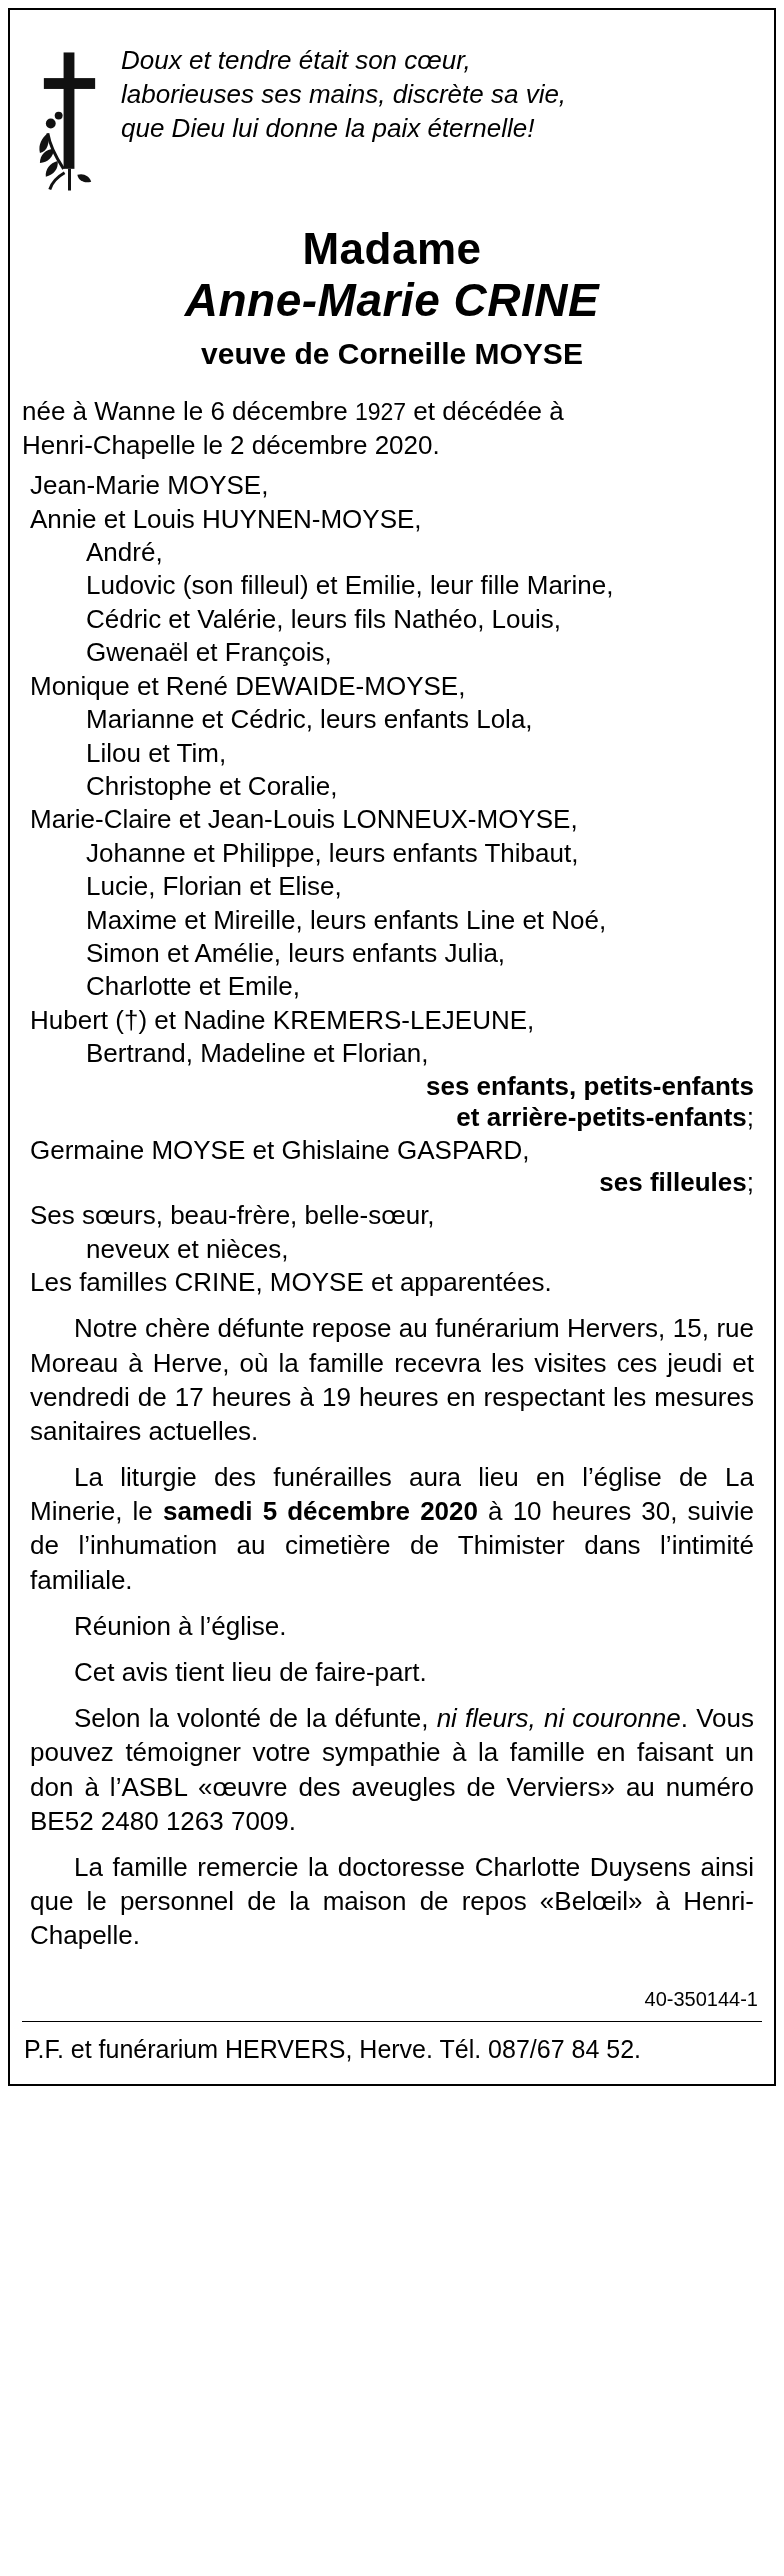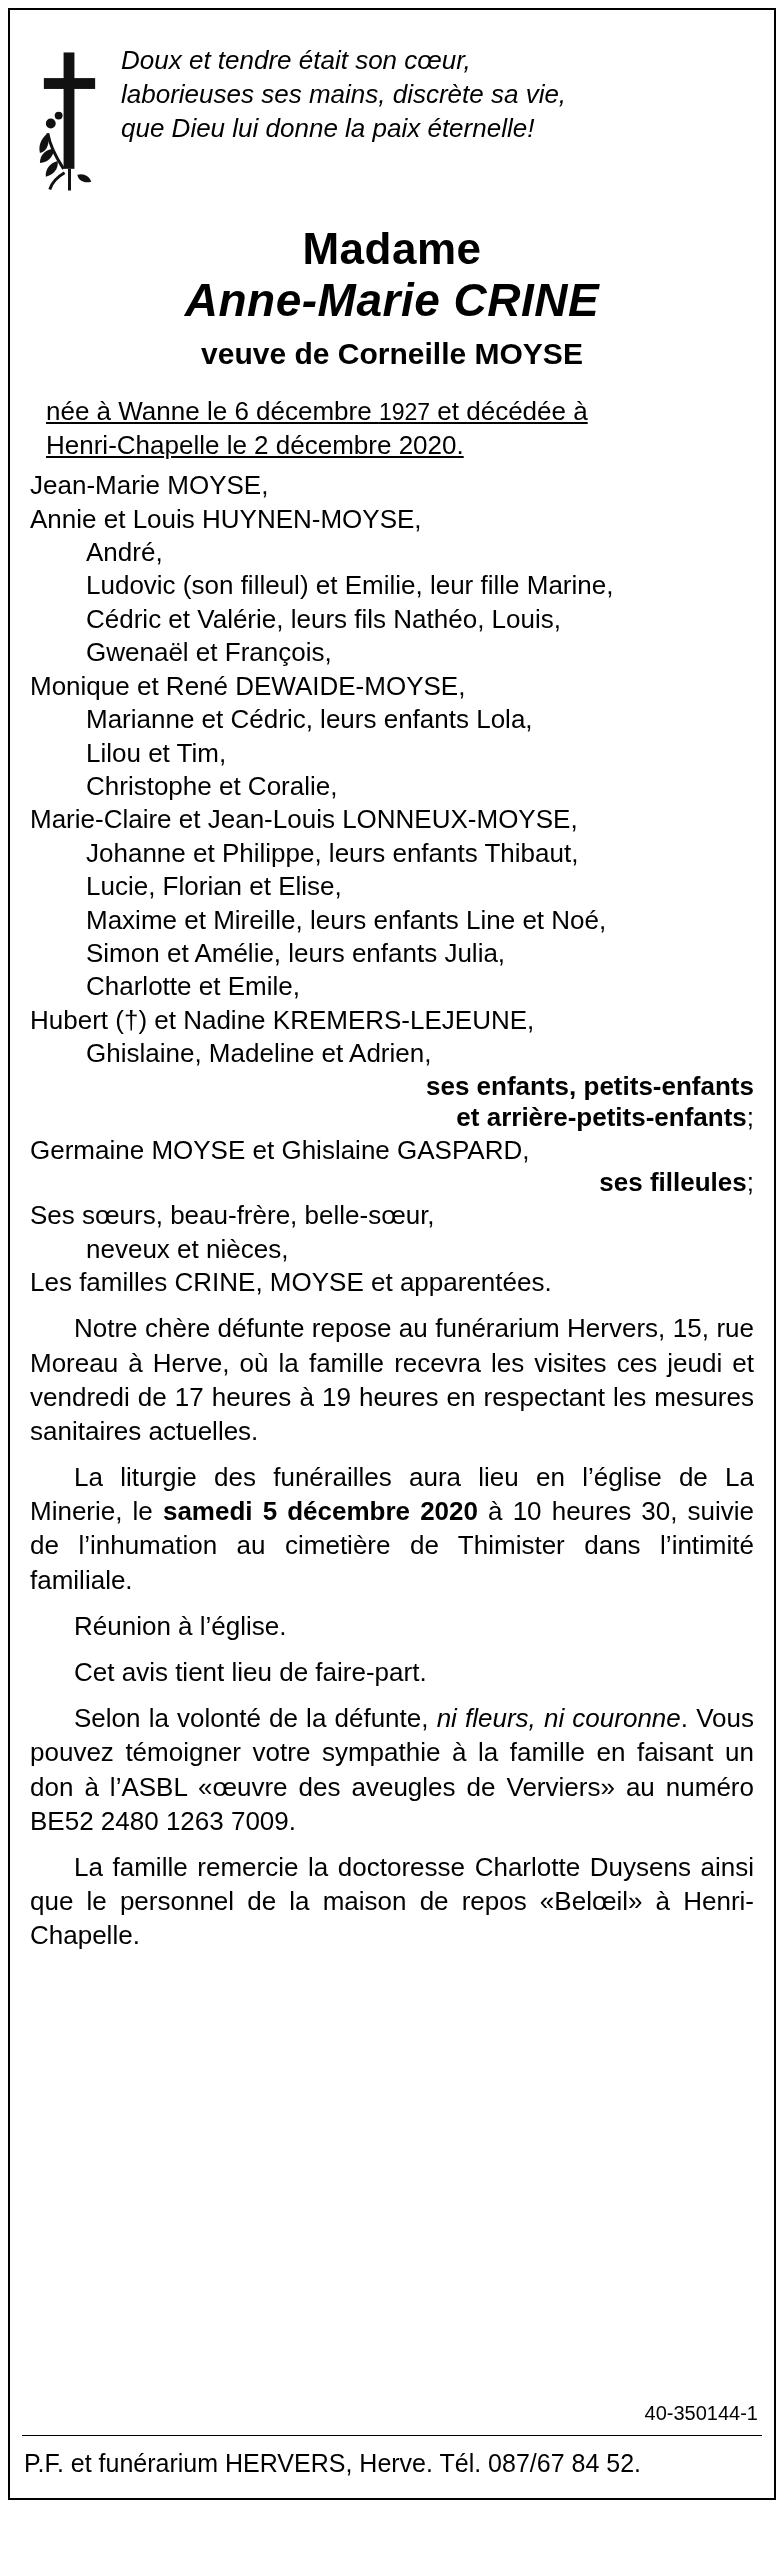--- a/index.html
+++ b/index.html
@@ -17,21 +17,21 @@
     position: relative;
     background: #ffffff;
     box-sizing: border-box;
     overflow: hidden;
   }
   .notice {
     position: absolute;
     left: 8px;
     top: 8px;
     width: 768px;
-    height: 2492px;
+    height: 2078px;
     border: 2px solid #000000;
     box-sizing: border-box;
     background: #ffffff;
   }
   .inner {
     position: absolute;
     left: 12px;
     top: 12px;
     right: 12px;
     bottom: 12px;
@@ -90,22 +90,21 @@
     font-size: 30px;
     font-weight: bold;
     margin-top: 12px;
     line-height: 1.15;
   }
   
   .birth-line {
     font-size: 26px;
     line-height: 1.34;
     text-align: justify;
-    margin: 22px 8px 0 24px;
-    text-decoration: underline;
+    margin: 22px 8px 0 0;
   }
   .birth-line .yr { font-size: 23px; }
   .birth-line .second { text-align: left; }
 
   
   .family {
     font-size: 26px;
     line-height: 1.285;
     margin: 6px 8px 0 8px;
   }
@@ -209,21 +208,21 @@
         <div class="l1">Marianne et Cédric, leurs enfants Lola,</div>
         <div class="l1">Lilou et Tim,</div>
         <div class="l1">Christophe et Coralie,</div>
         <div class="l0">Marie-Claire et Jean-Louis LONNEUX-MOYSE,</div>
         <div class="l1">Johanne et Philippe, leurs enfants Thibaut,</div>
         <div class="l1">Lucie, Florian et Elise,</div>
         <div class="l1">Maxime et Mireille, leurs enfants Line et Noé,</div>
         <div class="l1">Simon et Amélie, leurs enfants Julia,</div>
         <div class="l1">Charlotte et Emile,</div>
         <div class="l0">Hubert (†) et Nadine KREMERS-LEJEUNE,</div>
-        <div class="l1">Ghislaine, Madeline et Adrien,</div>
+        <div class="l1">Bertrand, Madeline et Florian,</div>
 
         <div class="right-bold">ses enfants, petits-enfants</div>
         <div class="right-bold"><span>et arrière-petits-enfants</span><span class="semi">;</span></div>
 
         <div class="l0">Germaine MOYSE et Ghislaine GASPARD,</div>
         <div class="right-bold"><span>ses filleules</span><span class="semi">;</span></div>
 
         <div class="l0">Ses sœurs, beau-frère, belle-sœur,</div>
         <div class="l1">neveux et nièces,</div>
         <div class="l0">Les familles CRINE, MOYSE et apparentées.</div>

